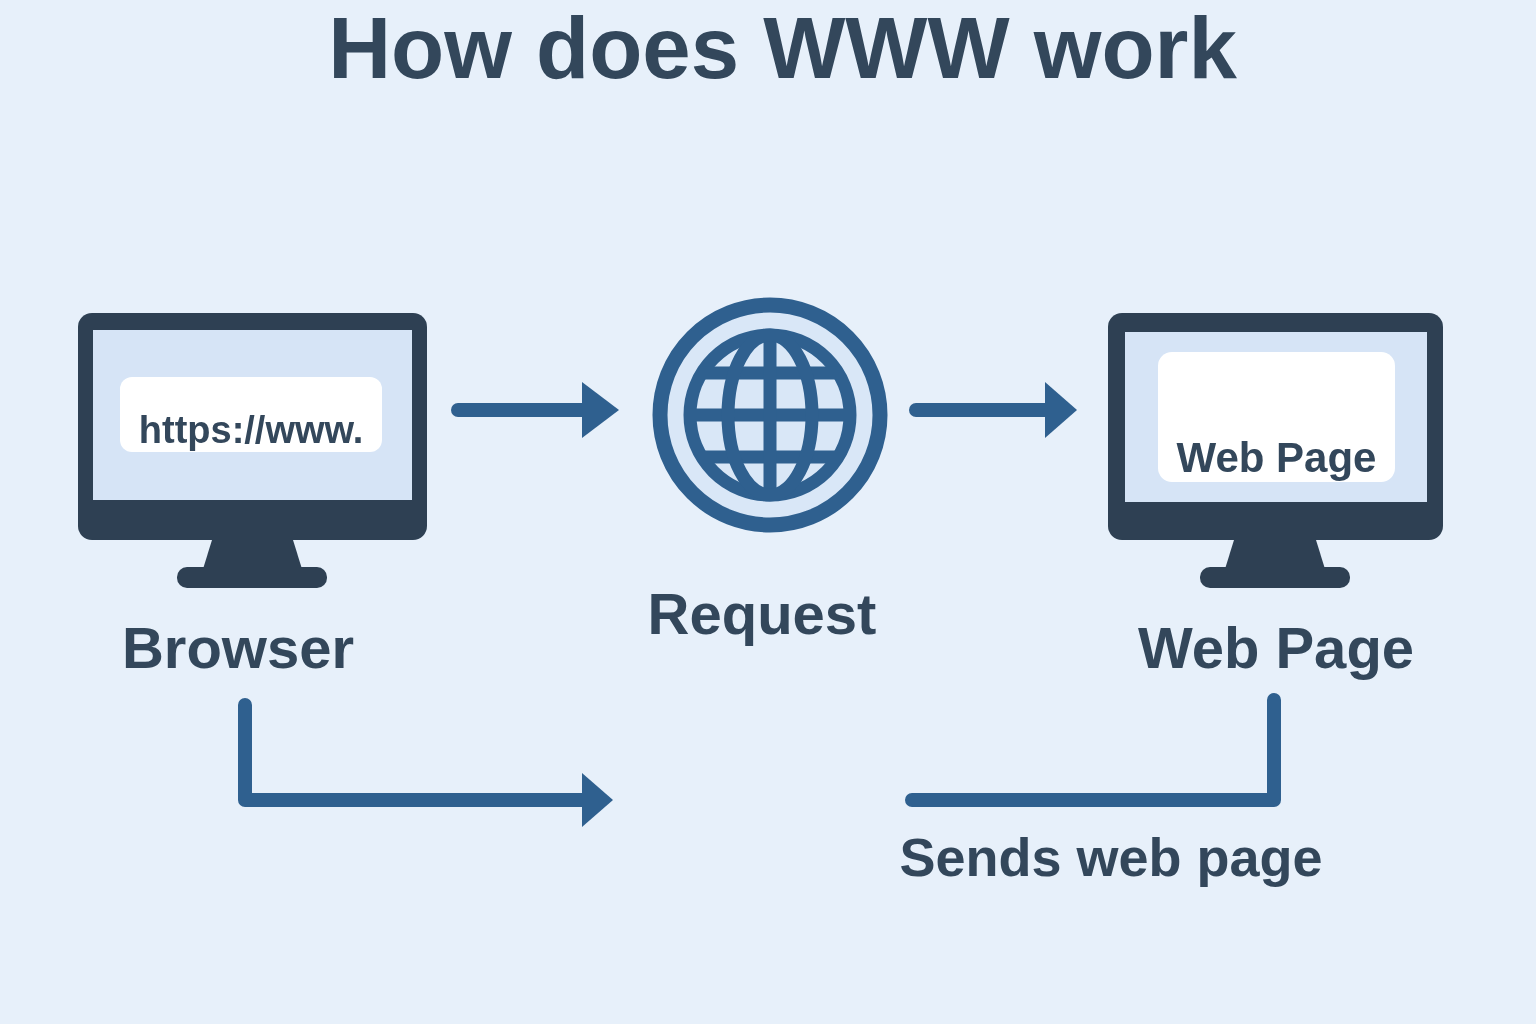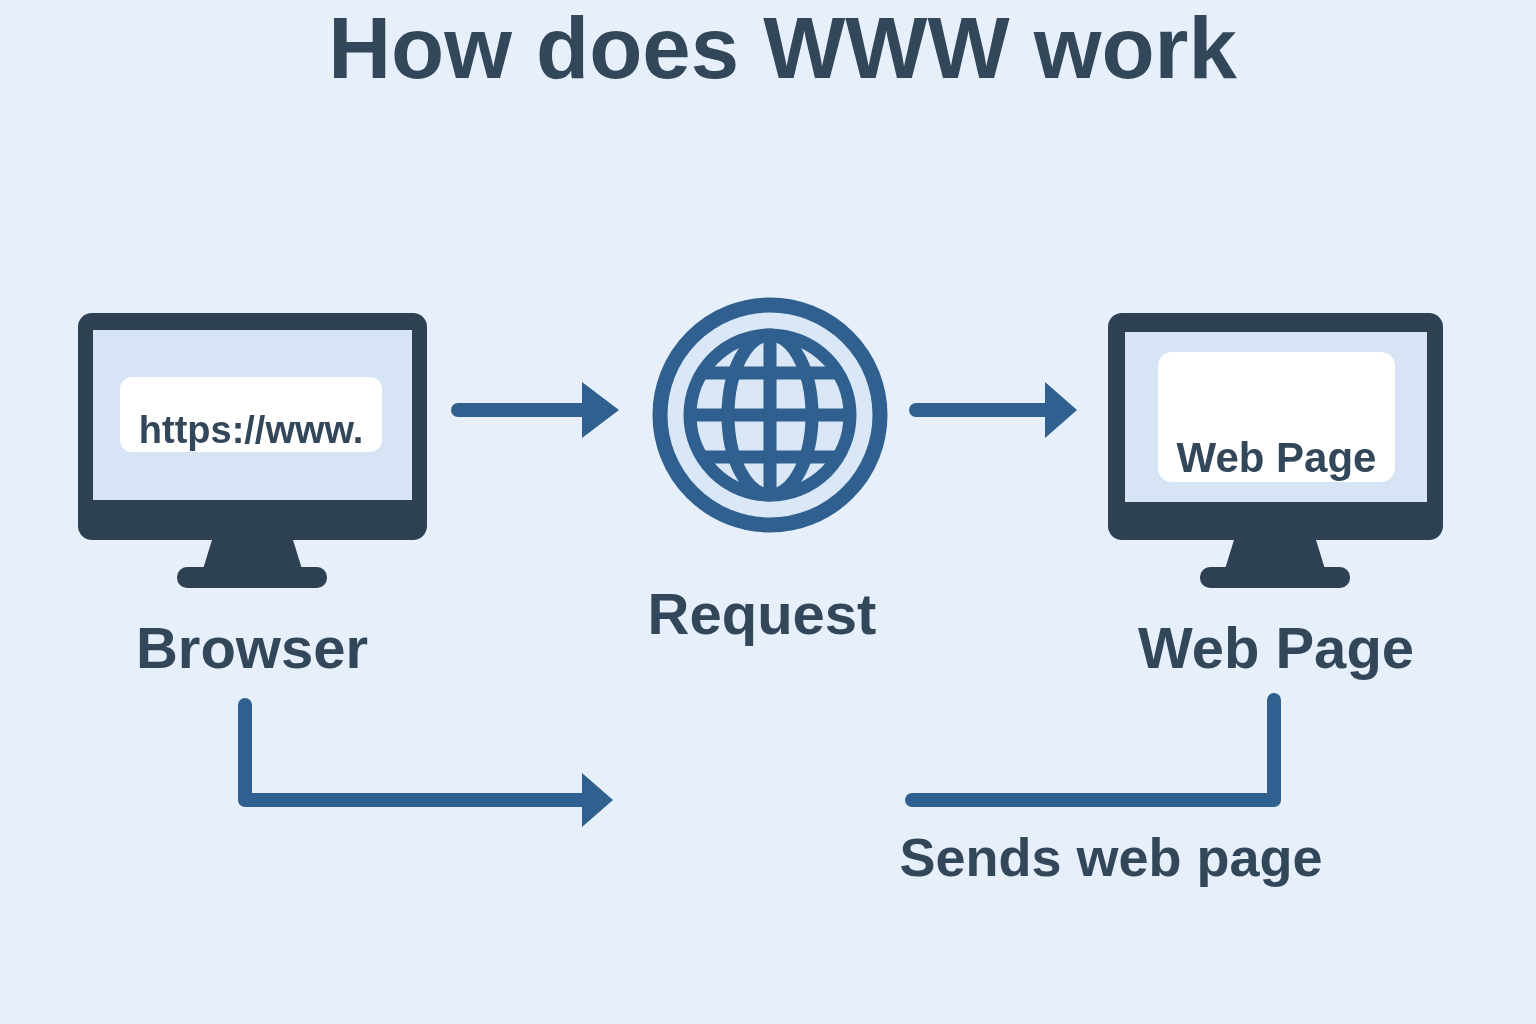--- a/index.html
+++ b/index.html
@@ -47,21 +47,21 @@
 
   <svg class="abs" style="left:78px;top:313px;" width="350" height="277" viewBox="0 0 350 277">
     <rect class="mon-frame" x="0" y="0" width="349" height="227" rx="14"></rect>
     <rect class="mon-screen" x="15" y="17" width="319" height="170"></rect>
     <path class="mon-stand" d="M134,227 L215,227 L224,256 L125,256 Z"></path>
     <rect class="mon-stand" x="99" y="254" width="150" height="21" rx="10"></rect>
   </svg>
   <div class="abs screen-box addr-bar" style="left:120px;top:377px;width:262px;height:75px;">
     <span>https://www.</span>
   </div>
-  <div class="abs label node-label" style="left:77px;top:616px;width:350px;">Browser</div>
+  <div class="abs label node-label" style="left:63px;top:616px;width:350px;">Browser</div>
 
   <svg class="abs" style="left:450px;top:375px;" width="175" height="70" viewBox="0 0 175 70">
     <line class="arrow-line" x1="8" y1="35" x2="134" y2="35"></line>
     <polygon class="arrow-head" points="132,7 132,63 169,35"></polygon>
   </svg>
 
   <svg class="abs" style="left:645px;top:290px;" width="250" height="250" viewBox="0 0 250 250">
     <circle class="globe-ring" cx="125" cy="125" r="110"></circle>
     <circle class="globe-line" cx="125" cy="125" r="80"></circle>
     <line class="globe-line" x1="45" y1="125" x2="205" y2="125"></line>

